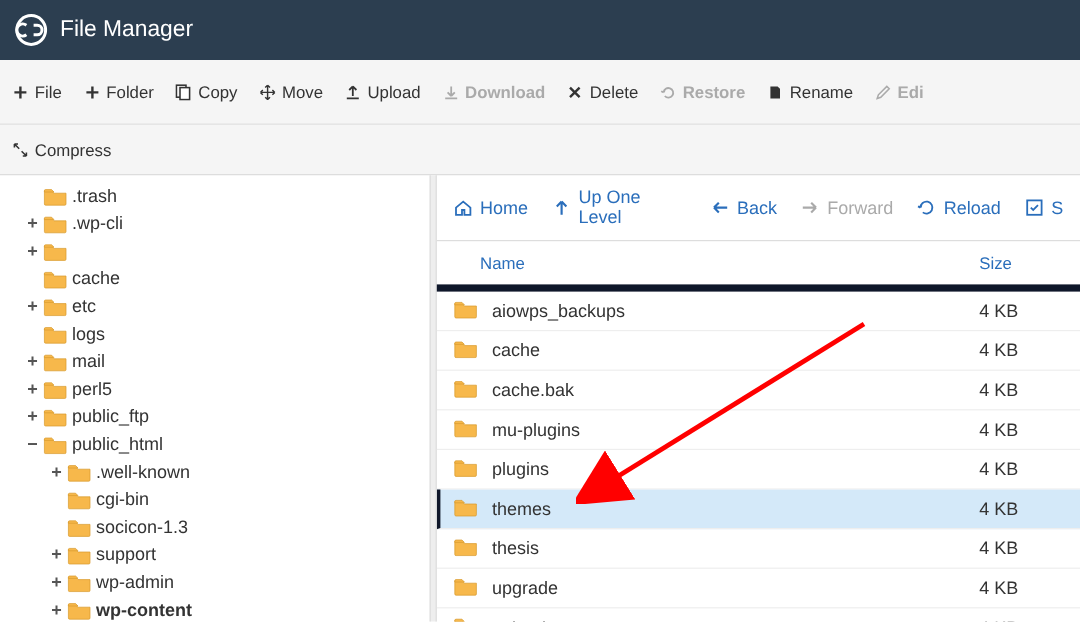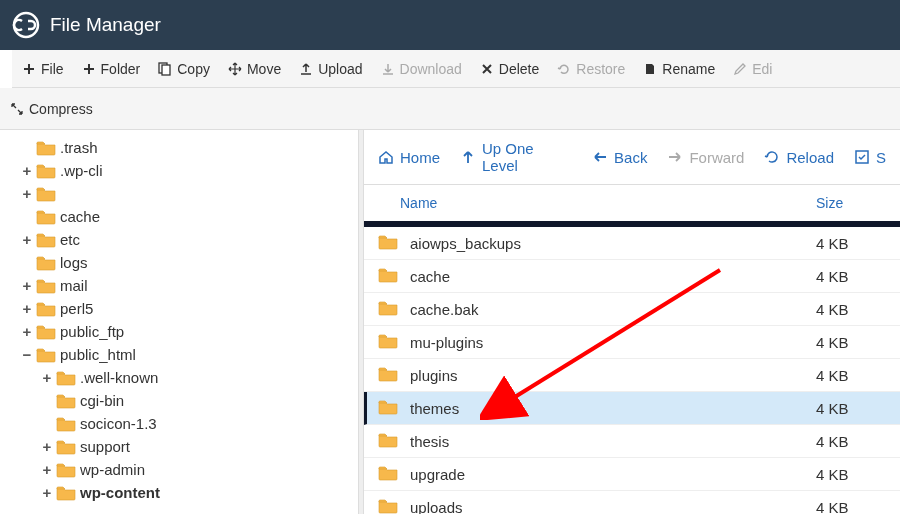--- a/index.html
+++ b/index.html
@@ -6,21 +6,21 @@
   body { font-family: Arial, Helvetica, sans-serif; font-size: 14px; color: #333; background: #fff; width: 900px; height: 518px; overflow: hidden; position: relative; }
   
   
   .header { background: #2c3e50; color: #fff; display: flex; align-items: center; padding: 25px 12px; height: 50px; }
   .header-logo { width: 28px; height: 28px; margin-right: 10px; display: flex; align-items: center; justify-content: center; }
   .header-title { font-size: 19px; font-weight: 400; }
 
   
   .toolbar { background: #f5f5f5; border-bottom: 1px solid #ddd; padding: 8px 10px; display: flex; flex-wrap: wrap; gap: 18px; align-items: center; }
   .tb-btn { display: inline-flex; align-items: center; gap: 5px; color: #333; cursor: pointer; font-size: 14px; }
-  .tb-btn.disabled { color: #aaa; cursor: default; }
+  .tb-btn.disabled { color: #aaa; cursor: default; font-weight: bold; }
   .tb-icon { width: 14px; height: 14px; display: inline-flex; align-items: center; justify-content: center; }
 
   
   .main { display: flex; height: calc(518px - 50px - 42px - 42px); }
   .sidebar { width: 358px; padding: 6px 6px 6px 14px; overflow: hidden; font-size: 15px; }
   .tree-item { display: flex; align-items: center; padding: 3px 0; cursor: pointer; }
   .tree-toggle { width: 14px; text-align: center; font-weight: bold; color: #555; margin-right: 2px; }
   .tree-icon { width: 20px; height: 16px; margin-right: 4px; display: inline-flex; }
   .tree-label { color: #333; }
   .tree-label.bold { font-weight: bold; }
@@ -58,21 +58,21 @@
   <span class="header-logo">
     <svg viewBox="0 0 28 28" width="28" height="28">
         <circle cx="14" cy="14" r="12" fill="none" stroke="#fff" stroke-width="2.5"></circle>
         <path d="M10 10 a5 5 0 1 0 0 8" fill="none" stroke="#fff" stroke-width="2.5"></path>
         <path d="M16 10 h3 a4 4 0 0 1 0 8 h-3" fill="none" stroke="#fff" stroke-width="2.5"></path>
       </svg>
   </span>
   <span class="header-title">File Manager</span>
 </div>
 
-<div class="toolbar" style="height:38px;margin-left:12px;">
+<div class="toolbar" style="height:54px;">
   <span class="tb-btn">
     <span class="tb-icon">
         <svg viewBox="0 0 12 12" width="12" height="12">
           <path d="M6 1v10M1 6h10" stroke="#333" stroke-width="2"></path>
         </svg>
       </span>
     <span>File</span>
   </span>
   <span class="tb-btn">
     <span class="tb-icon">

